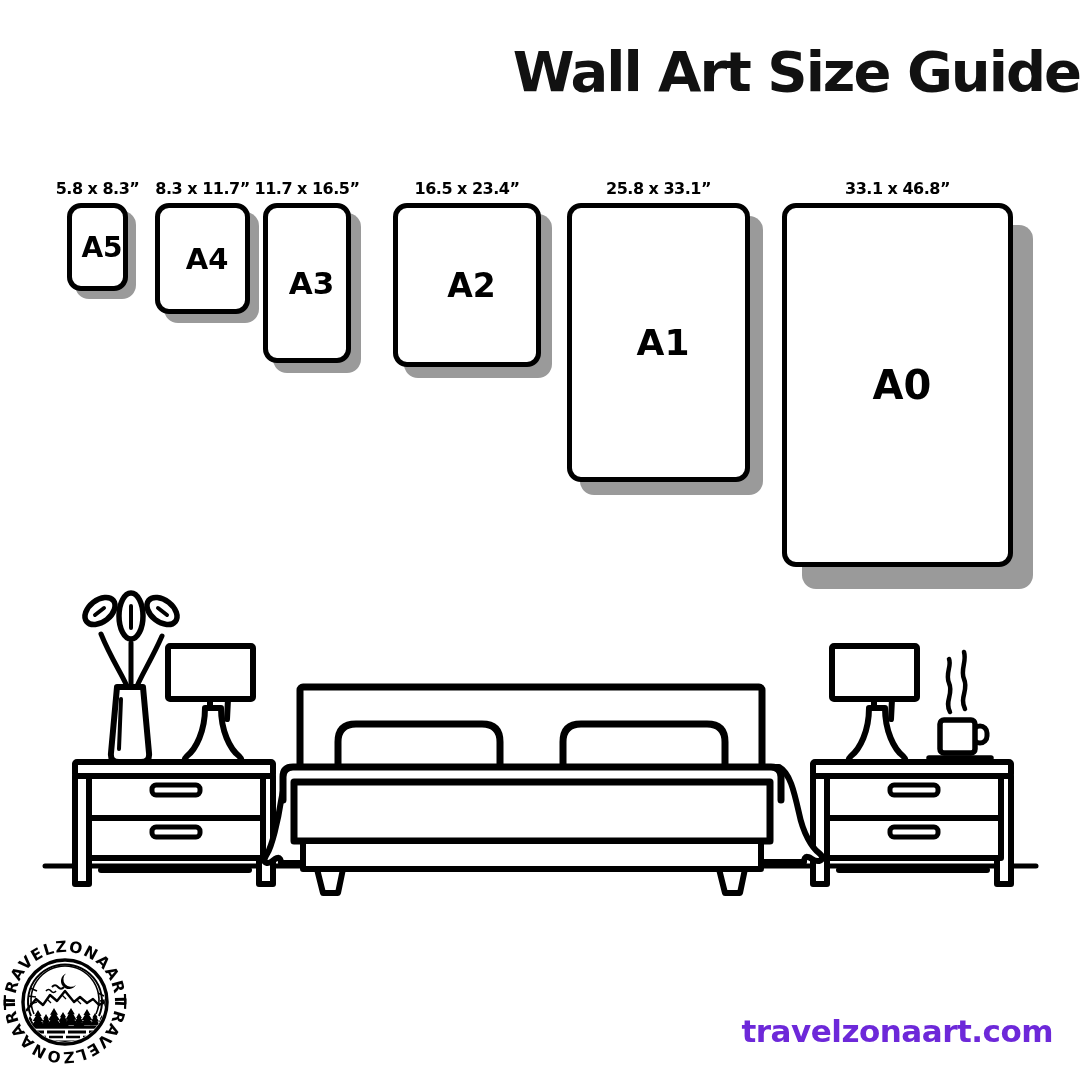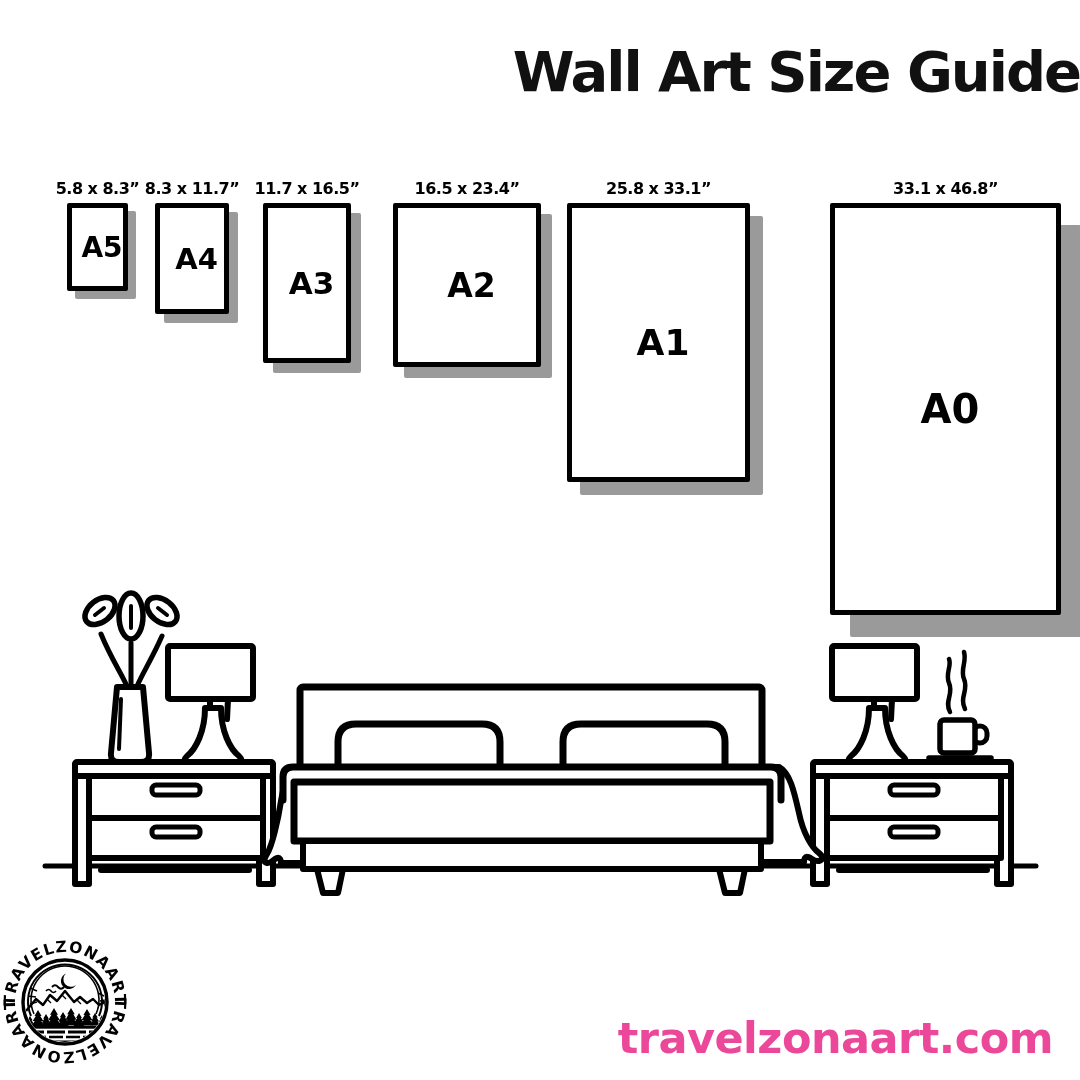--- a/index.html
+++ b/index.html
@@ -7,39 +7,39 @@
     position:relative;width:1080px;height:1080px;background:#ffffff;overflow:hidden;
     font-family:"DejaVu Sans","Liberation Sans",sans-serif;color:#0a0a0a;
   }
   .title{
     position:absolute;top:44px;left:0;width:100%;text-align:right;
     font-size:56px;font-weight:bold;letter-spacing:-2px;line-height:1;color:#111;
   }
   
   .poster{
     position:absolute;box-sizing:border-box;top:203px;background:#fff;
-    border:5px solid #000;border-radius:2px;
+    border:5px solid #000;border-radius:14px;
     display:flex;align-items:center;justify-content:center;font-weight:bold;color:#000;padding-left:9px;
   }
   .poster .dims{
     position:absolute;bottom:calc(100% + 10px);left:50%;transform:translateX(-50%);
     font-size:16px;font-weight:bold;letter-spacing:-0.5px;white-space:nowrap;color:#000;
   }
   .a5{left:67px;width:61px;height:88px;box-shadow:8px 8px 0 0 #9a9a9a;font-size:28px;}
-  .a4{left:155px;width:74px;height:111px;box-shadow:9px 9px 0 0 #9a9a9a;font-size:29px;}
+  .a4{left:155px;width:95px;height:111px;box-shadow:9px 9px 0 0 #9a9a9a;font-size:29px;}
   .a3{left:263px;width:88px;height:160px;box-shadow:10px 10px 0 0 #9a9a9a;font-size:31px;}
   .a2{left:393px;width:148px;height:164px;box-shadow:11px 11px 0 0 #9a9a9a;font-size:33px;}
   .a1{left:567px;width:183px;height:279px;box-shadow:13px 13px 0 0 #9a9a9a;font-size:36px;}
-  .a0{left:782px;width:231px;height:412px;box-shadow:20px 22px 0 0 #9a9a9a;font-size:40px;margin-left:48px;}
+  .a0{left:782px;width:231px;height:364px;box-shadow:20px 22px 0 0 #9a9a9a;font-size:40px;}
   .bedroom{position:absolute;left:40px;top:580px;width:1000px;height:330px;}
   .logo{position:absolute;left:0;top:936px;width:132px;height:132px;}
   .logo text{font-family:"DejaVu Sans","Liberation Sans",sans-serif;}
   .website{
-    position:absolute;top:1013px;right:27px;font-size:43px;font-weight:bold;
-    letter-spacing:-0.5px;color:#ec4899;
+    position:absolute;top:1013px;right:27px;font-size:31px;font-weight:bold;
+    letter-spacing:-0.5px;color:#6d28d9;
   }
 </style>
 </head>
 <body>
 
 <div class="stage">
 
   <div class="title">Wall Art Size Guide</div>
 
   <div>

